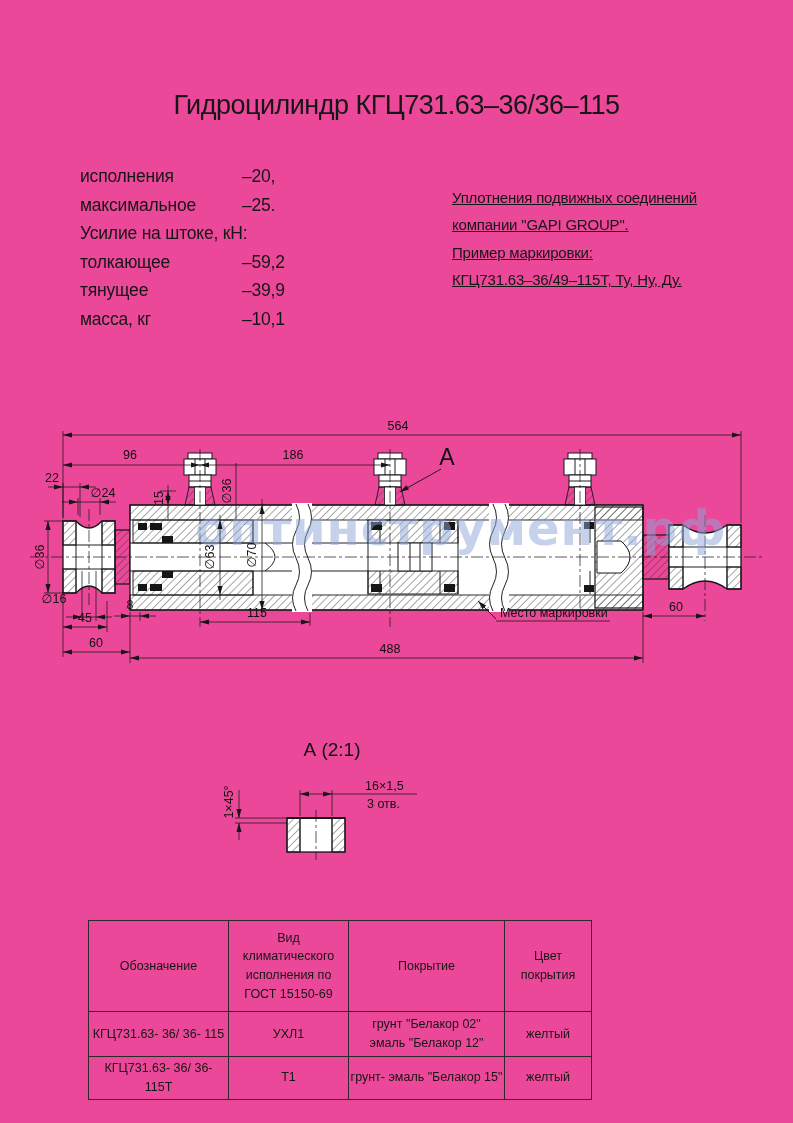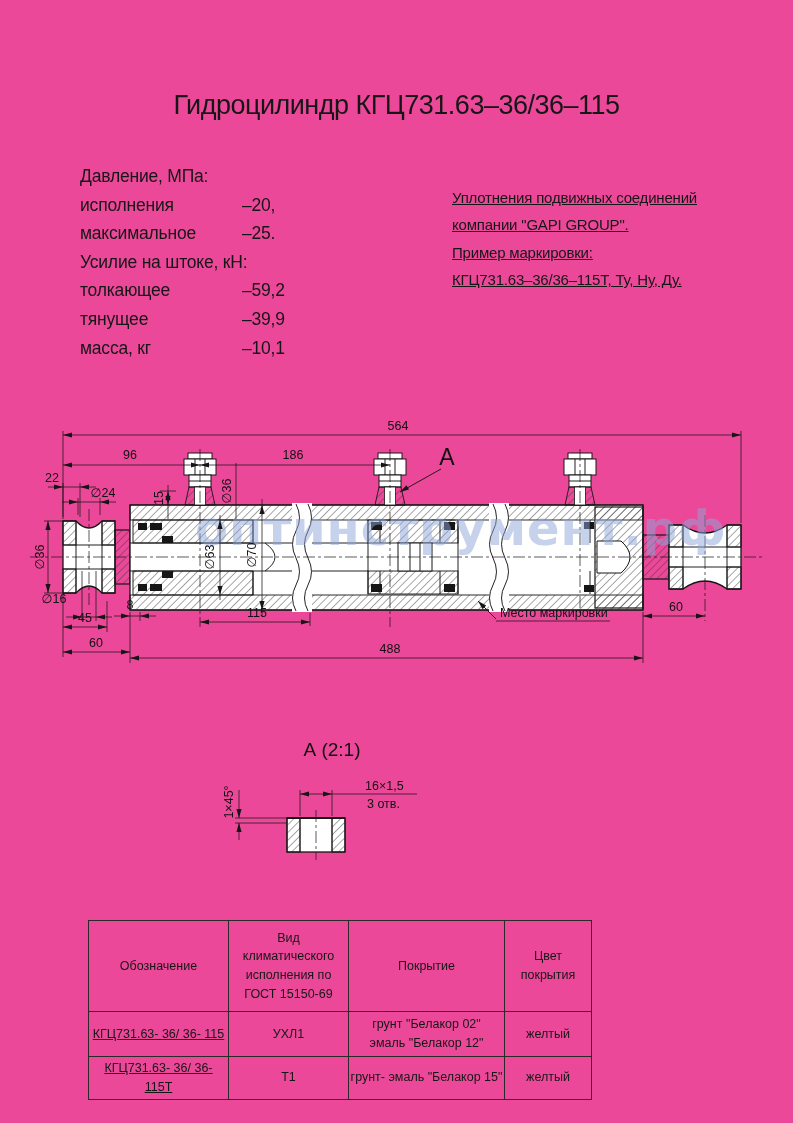--- a/index.html
+++ b/index.html
@@ -10,21 +10,21 @@
   .specs{position:absolute;left:80px;top:166px;font-size:17.5px;letter-spacing:-0.2px;}
   .specs .row{position:relative;height:28.6px;width:320px;}
   .specs .v{position:absolute;left:162px;top:0;}
   .note{position:absolute;left:452px;top:184px;font-size:15px;line-height:27.4px;
         letter-spacing:-0.2px;white-space:nowrap;text-decoration:underline;}
   .app{position:absolute;left:133px;top:877px;font-size:17px;letter-spacing:-0.2px;white-space:nowrap;}
   .app .v{margin-left:14px;}
   table.spec{position:absolute;left:88px;top:920px;border-collapse:collapse;table-layout:fixed;}
   table.spec td{border:1.2px solid #2a2a2a;font-size:12.5px;text-align:center;vertical-align:middle;
         padding:2px 1px;white-space:pre-line;line-height:1.5;}
-  td.lft{text-align:left;padding-left:9px;text-decoration:underline;}
+  td.lft{text-align:left;padding-left:9px;}
   
   .ol{fill:#fff;stroke:#161616;stroke-width:1.3;}
   .ol2{fill:#fff;stroke:#161616;stroke-width:1;}
   .hpc{fill:url(#hp);stroke:#161616;stroke-width:0.9;}
   .hpc2{fill:url(#hp);stroke:#161616;stroke-width:1.2;}
   .th{stroke:#161616;stroke-width:0.95;fill:none;}
   .dm{stroke:#161616;stroke-width:0.75;fill:none;}
   .cl{stroke:#161616;stroke-width:0.7;fill:none;stroke-dasharray:12 3 3 3;}
   .blk{fill:#161616;}
   text.dt{font-family:"Liberation Sans",sans-serif;font-size:12.5px;fill:#111;text-anchor:middle;}
@@ -34,34 +34,33 @@
           opacity:0.5;letter-spacing:1px;}
 </style>
 </head>
 <body>
 
 <div class="page">
 
   <div class="title">Гидроцилиндр КГЦ731.63–36/36–115</div>
 
   <div class="specs">
-    <div class="row"><span>Давление, МПа:</span><span class="v"></span></div>
     <div class="row"><span>исполнения</span><span class="v">–20,</span></div>
     <div class="row"><span>максимальное</span><span class="v">–25.</span></div>
     <div class="row"><span>Усилие на штоке, кН:</span><span class="v"></span></div>
     <div class="row"><span>толкающее</span><span class="v">–59,2</span></div>
     <div class="row"><span>тянущее</span><span class="v">–39,9</span></div>
     <div class="row"><span>масса, кг</span><span class="v">–10,1</span></div>
   </div>
 
   <div class="note">
     <div>Уплотнения подвижных соединений</div>
     <div>компании "GAPI GROUP".</div>
     <div>Пример маркировки:</div>
-    <div>КГЦ731.63–36/36–115Т, Ту, Ну, Ду.</div>
+    <div>КГЦ731.63–36/49–115Т, Ту, Ну, Ду.</div>
   </div>
 
   <svg style="position:absolute;left:0;top:395px;" width="793" height="300" viewBox="0 0 793 300">
     <defs>
       <pattern id="hp" width="5.5" height="5.5" patternUnits="userSpaceOnUse" patternTransform="rotate(45)">
         <line x1="0" y1="0" x2="0" y2="5.5" stroke="#3a3a3a" stroke-width="0.9"></line>
       </pattern>
       <path id="arr" class="blk" d="M0,0 L9,2.6 L9,-2.6 Z"></path>
       <g id="portg">
         <rect x="-12" y="0" width="24" height="6" class="ol2"></rect>

